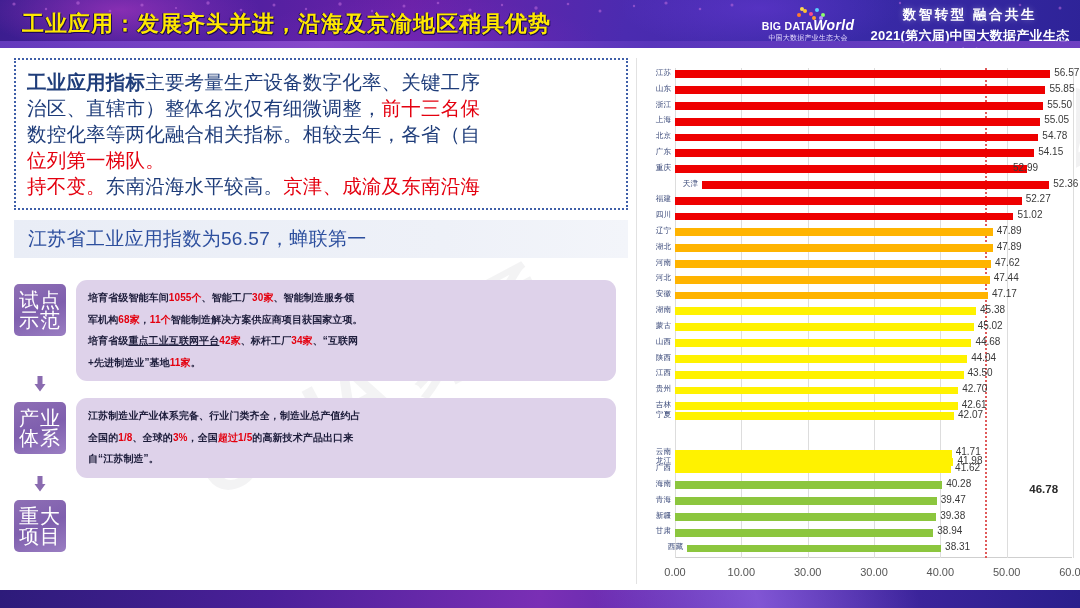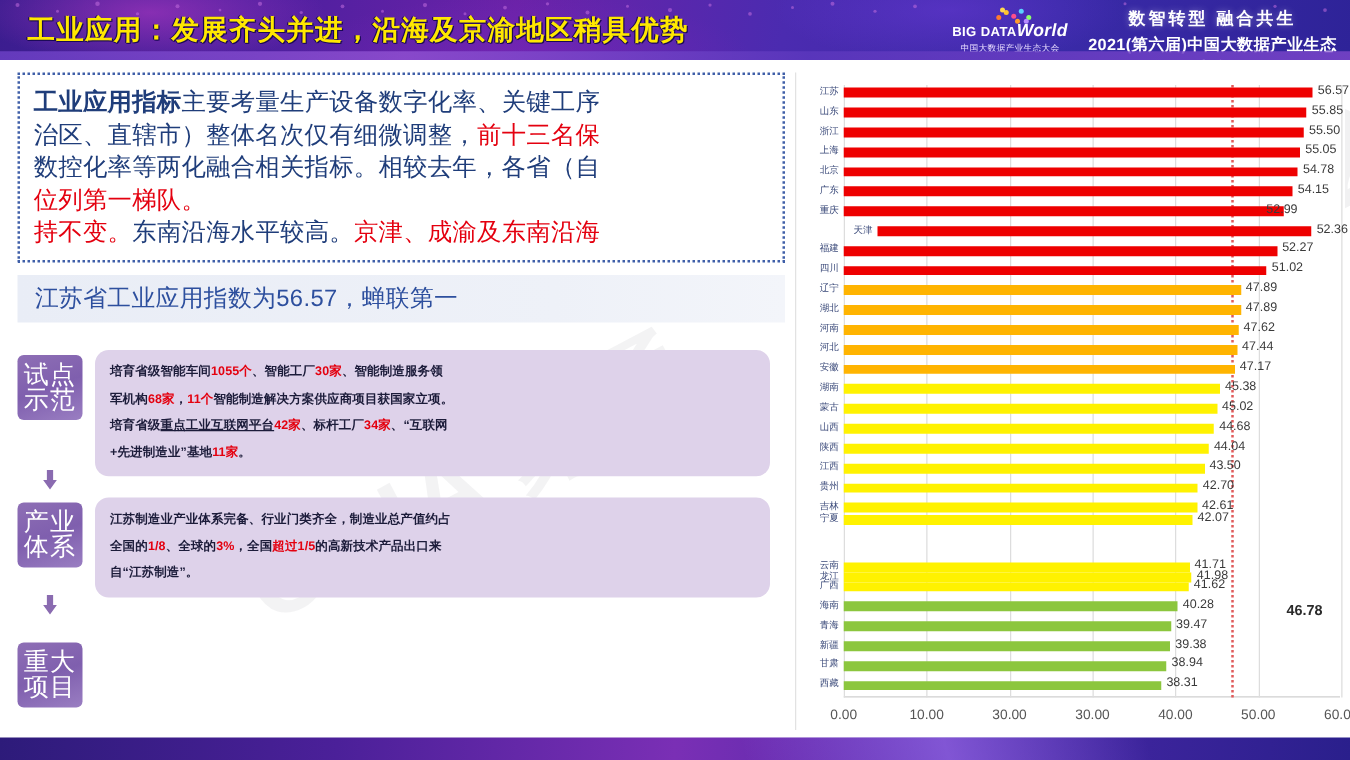--- a/index.html
+++ b/index.html
@@ -276,21 +276,21 @@
           <div class="tag">
             <span>产业</span>
             <span>体系</span>
           </div>
           <div class="bubble">
             <div class="line"><span>江苏制造业产业体系完备、行业门类齐全，制造业总产值约占</span></div>
             <div class="line"><span>全国的</span><span class="red">1/8</span><span>、全球的</span><span class="red">3%</span><span>，全国</span><span class="red">超过1/5</span><span>的高新技术产品出口来</span></div>
             <div class="line"><span>自“江苏制造”。</span></div>
           </div>
         </div>
-        <div class="row" style="top: 452px;">
+        <div class="row" style="top: 438px;">
           <div class="tag">
             <span>重大</span>
             <span>项目</span>
           </div>
         </div>
         <div class="arrow" style="top: 318px;"><svg width="14" height="16" viewBox="0 0 14 16">
             <path d="M4.5 0h5v8h3L7 15.5 1.5 8h3z" fill="#8a6bb0"></path>
           </svg></div>
         <div class="arrow" style="top: 418px;"><svg width="14" height="16" viewBox="0 0 14 16">
             <path d="M4.5 0h5v8h3L7 15.5 1.5 8h3z" fill="#8a6bb0"></path>
@@ -460,21 +460,21 @@
         <div class="bar-row" style="top: 442.581px; height: 15.8065px;">
           <div class="cat-label">新疆</div>
           <div class="bar" style="width: 261.221px; background: rgb(140, 198, 62);"></div>
           <div class="bar-label" style="left: 265.221px;">39.38</div>
         </div>
         <div class="bar-row" style="top: 458.387px; height: 15.8065px;">
           <div class="cat-label">甘肃</div>
           <div class="bar" style="width: 258.302px; background: rgb(140, 198, 62);"></div>
           <div class="bar-label" style="left: 262.302px;">38.94</div>
         </div>
-        <div class="bar-row" style="top: 474.194px; height: 15.8065px;">
+        <div class="bar-row" style="top: 474.194px; height: 15.8065px; margin-left: 12px;">
           <div class="cat-label">西藏</div>
           <div class="bar" style="width: 254.123px; background: rgb(140, 198, 62);"></div>
           <div class="bar-label" style="left: 258.123px;">38.31</div>
         </div>
       </div>
   </div>
 
   <div class="footer-bar"></div>
 </div>
 

